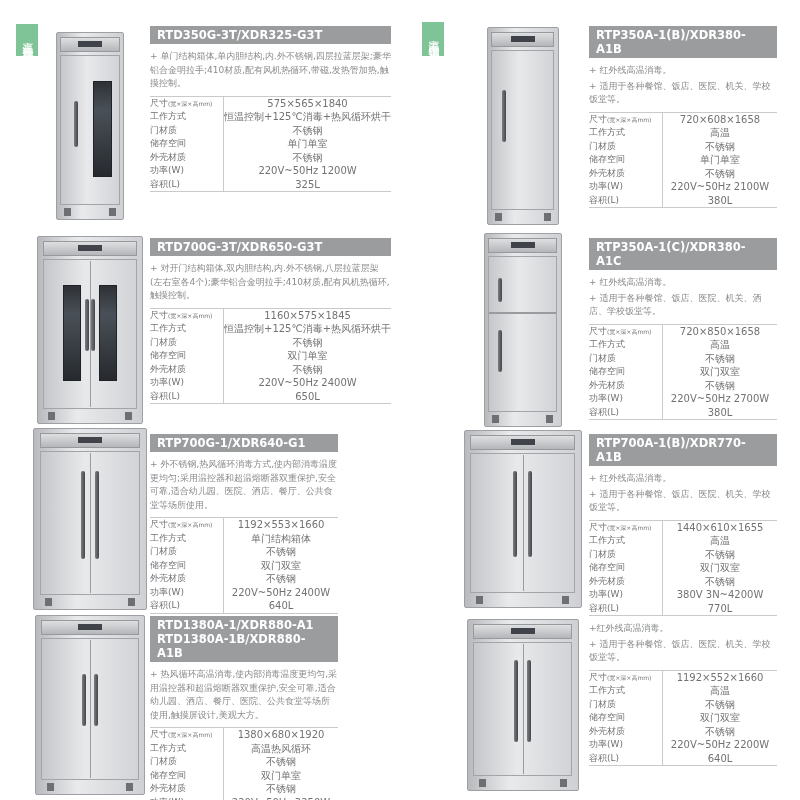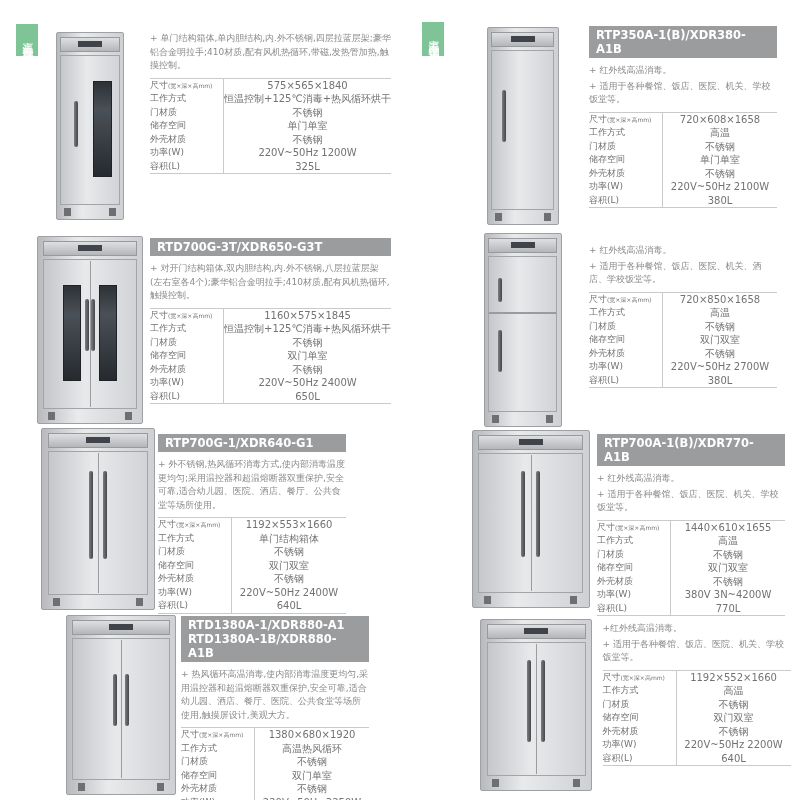--- a/index.html
+++ b/index.html
@@ -4,21 +4,21 @@
 <style>
   html,body{margin:0;padding:0;}
   body{width:800px;height:800px;background:#ffffff;font-family:"DejaVu Sans","Liberation Sans",sans-serif;position:relative;overflow:hidden;color:#77787a;}
   .col{position:absolute;top:0;bottom:0;box-sizing:border-box;padding-top:20px;}
   .col-left{left:0;width:400px;}
   .col-right{left:404px;width:400px;}
   .vtab{position:absolute;width:22px;background:#7ec497;color:#fff;writing-mode:vertical-lr;text-orientation:upright;font-size:11px;letter-spacing:2px;padding:9px 0;text-align:center;line-height:22px;cursor:pointer;}
   .col-left .vtab{left:16px;top:24px;}
   .col-right .vtab{left:18px;top:22px;}
   .product{display:flex;align-items:center;}
-  .h1{height:212px;}.h2{height:196px;}.h3{height:182px;padding-left:8px;}.h4{height:190px;justify-content:center;}
+  .h1{height:212px;}.h2{height:196px;}.h3{height:182px;}.h4{height:190px;}
   .img-area{display:flex;align-items:center;justify-content:center;box-sizing:border-box;}
   .col-left .img-area{flex:0 0 150px;padding-left:30px;}
   .col-right .img-area{flex:0 0 185px;padding-left:52px;}
   .info{flex:0 0 188px;align-self:flex-start;padding-top:6px;}
   .model-bar{background:#9b9c9e;color:#ffffff;font-weight:bold;font-size:11.5px;line-height:14px;padding:2px 7px;box-sizing:border-box;width:100%;}
   .desc{margin:6px 0 5px;}
   .desc p{margin:0 0 2px;font-size:9px;line-height:1.5;color:#8a8b8d;}
   .spec-table{border-top:1px solid #c9cacc;border-bottom:1px solid #c9cacc;}
   .spec-row{display:flex;line-height:13.5px;}
   .spec-label{flex:0 0 73px;font-size:9px;color:#717274;}
@@ -75,20 +75,23 @@
             <i class="disp"></i>
           </i>
         <i class="door"></i>
         <i class="win"></i>
         <i class="hdl"></i>
         <i class="ft f1"></i>
           <i class="ft f2"></i>
       </div>
     </div>
     <div class="info">
+      <div class="model-bar">
+        <div>RTD350G-3T/XDR325-G3T</div>
+      </div>
       <div class="desc">
         <p>+ 单门结构箱体,单内胆结构,内.外不锈钢,四层拉蓝层架;豪华铝合金明拉手;410材质,配有风机热循环,带磁,发热管加热,触摸控制。</p>
       </div>
       <div class="spec-table">
           <div class="spec-row">
             <div class="spec-label">尺寸<span class="sub">(宽×深×高mm)</span></div>
             <div class="spec-value">575×565×1840</div>
           </div>
           <div class="spec-row">
             <div class="spec-label">工作方式</div>
@@ -344,20 +347,23 @@
           </i>
         <i class="door"></i>
         <i class="hsplit"></i>
         <i class="hdl"></i>
         <i class="hdl2"></i>
         <i class="ft f1"></i>
           <i class="ft f2"></i>
       </div>
     </div>
     <div class="info">
+      <div class="model-bar">
+        <div>RTP350A-1(C)/XDR380-A1C</div>
+      </div>
       <div class="desc">
         <p>+ 红外线高温消毒。</p>
         <p>+ 适用于各种餐馆、饭店、医院、机关、酒店、学校饭堂等。</p>
       </div>
       <div class="spec-table">
           <div class="spec-row">
             <div class="spec-label">尺寸<span class="sub">(宽×深×高mm)</span></div>
             <div class="spec-value">720×850×1658</div>
           </div>
           <div class="spec-row">

